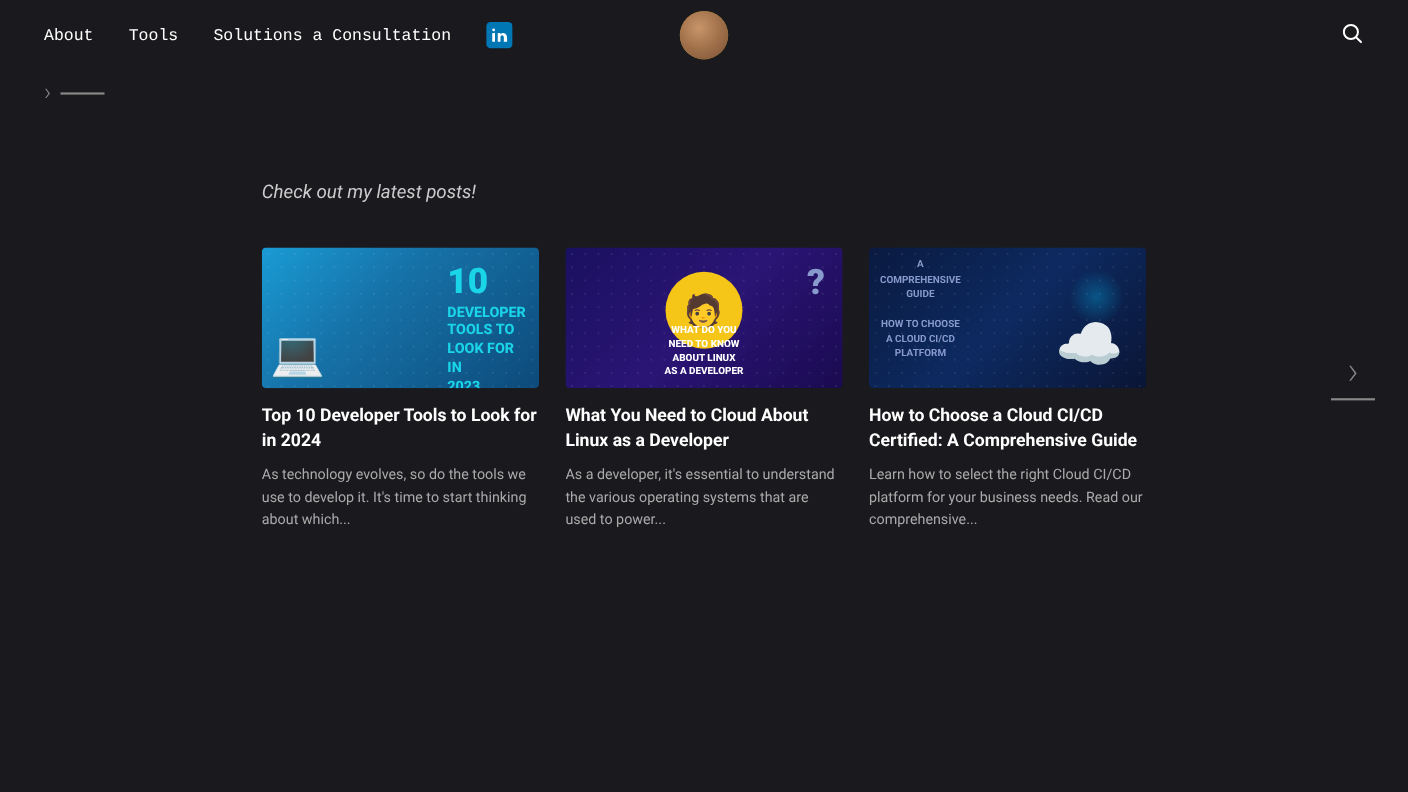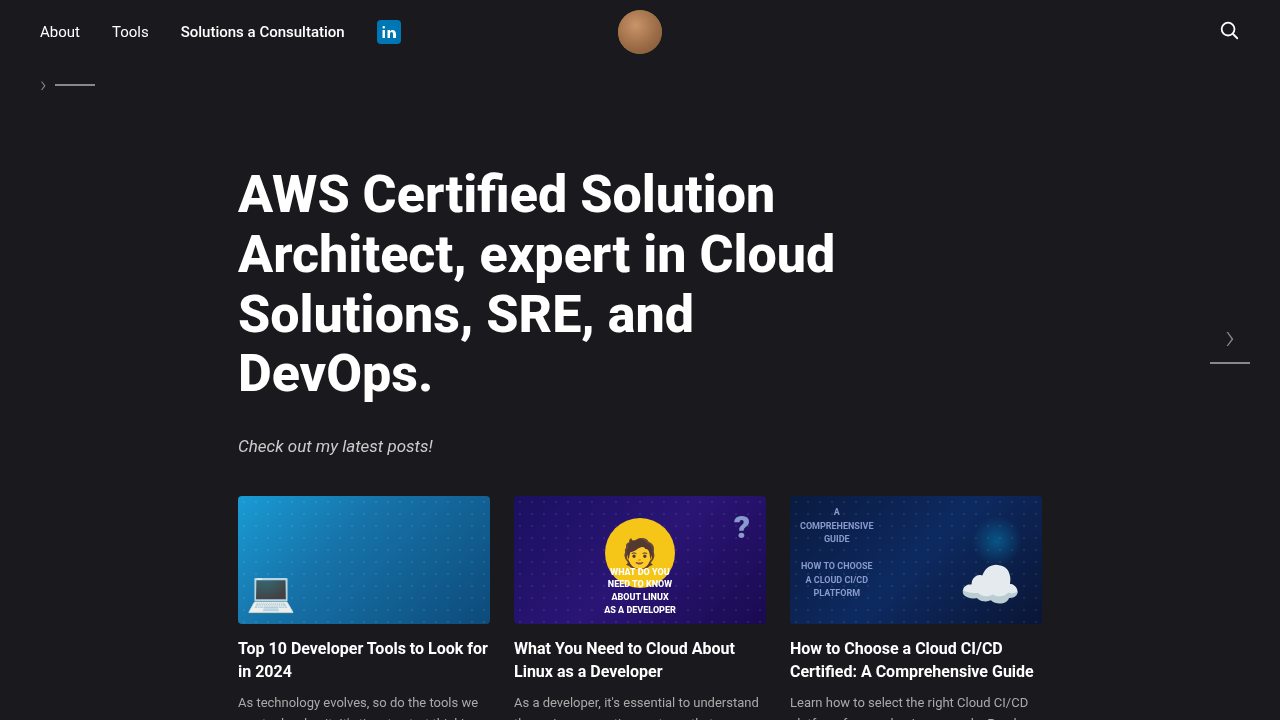--- a/index.html
+++ b/index.html
@@ -25,20 +25,21 @@
       padding: 0 40px;
       height: 64px;
       position: relative;
       background-color: #1a1a1e;
     }
 
     .nav-links {
       display: flex;
       align-items: center;
       gap: 32px;
+      font-family: Liberation Mono, monospace;
     }
 
     .nav-link {
       color: #ffffff;
       text-decoration: none;
       font-size: 15px;
       font-weight: 400;
       cursor: pointer;
     }
 
@@ -371,37 +372,40 @@
     </svg>
   </span>
 </nav>
 
 <div class="terminal-line">
   <span class="terminal-arrow">›</span>
   <span class="terminal-dash"></span>
 </div>
 
 <div class="hero">
-  <h1 class="hero-title">AWS Certified Solution Architect, expert in Cloud Solutions, SRE, and DevOps.</h1>
   <p class="hero-subtitle">Check out my latest posts!</p>
 </div>
 
 <div class="right-arrow-nav">
   <span class="right-arrow-text">›</span>
   <span class="right-arrow-dash"></span>
 </div>
 
 <div class="posts-section">
   <div class="posts-grid">
 
     <div class="post-card">
       <div class="post-image">
         <div class="card1-bg">
           <div class="dots-decoration"></div>
           <span class="card1-laptop">💻</span>
+          <div class="card1-text">
+            <div class="card1-num">10</div>
+            DEVELOPER<br>TOOLS TO<br>LOOK FOR<br>IN<br>2023
+          </div>
         </div>
       </div>
       <div class="post-title">Top 10 Developer Tools to Look for in 2024</div>
       <div class="post-excerpt">As technology evolves, so do the tools we use to develop it. It's time to start thinking about which...</div>
 
     </div>
 
     <div class="post-card">
       <div class="post-image">
         <div class="card2-bg">

